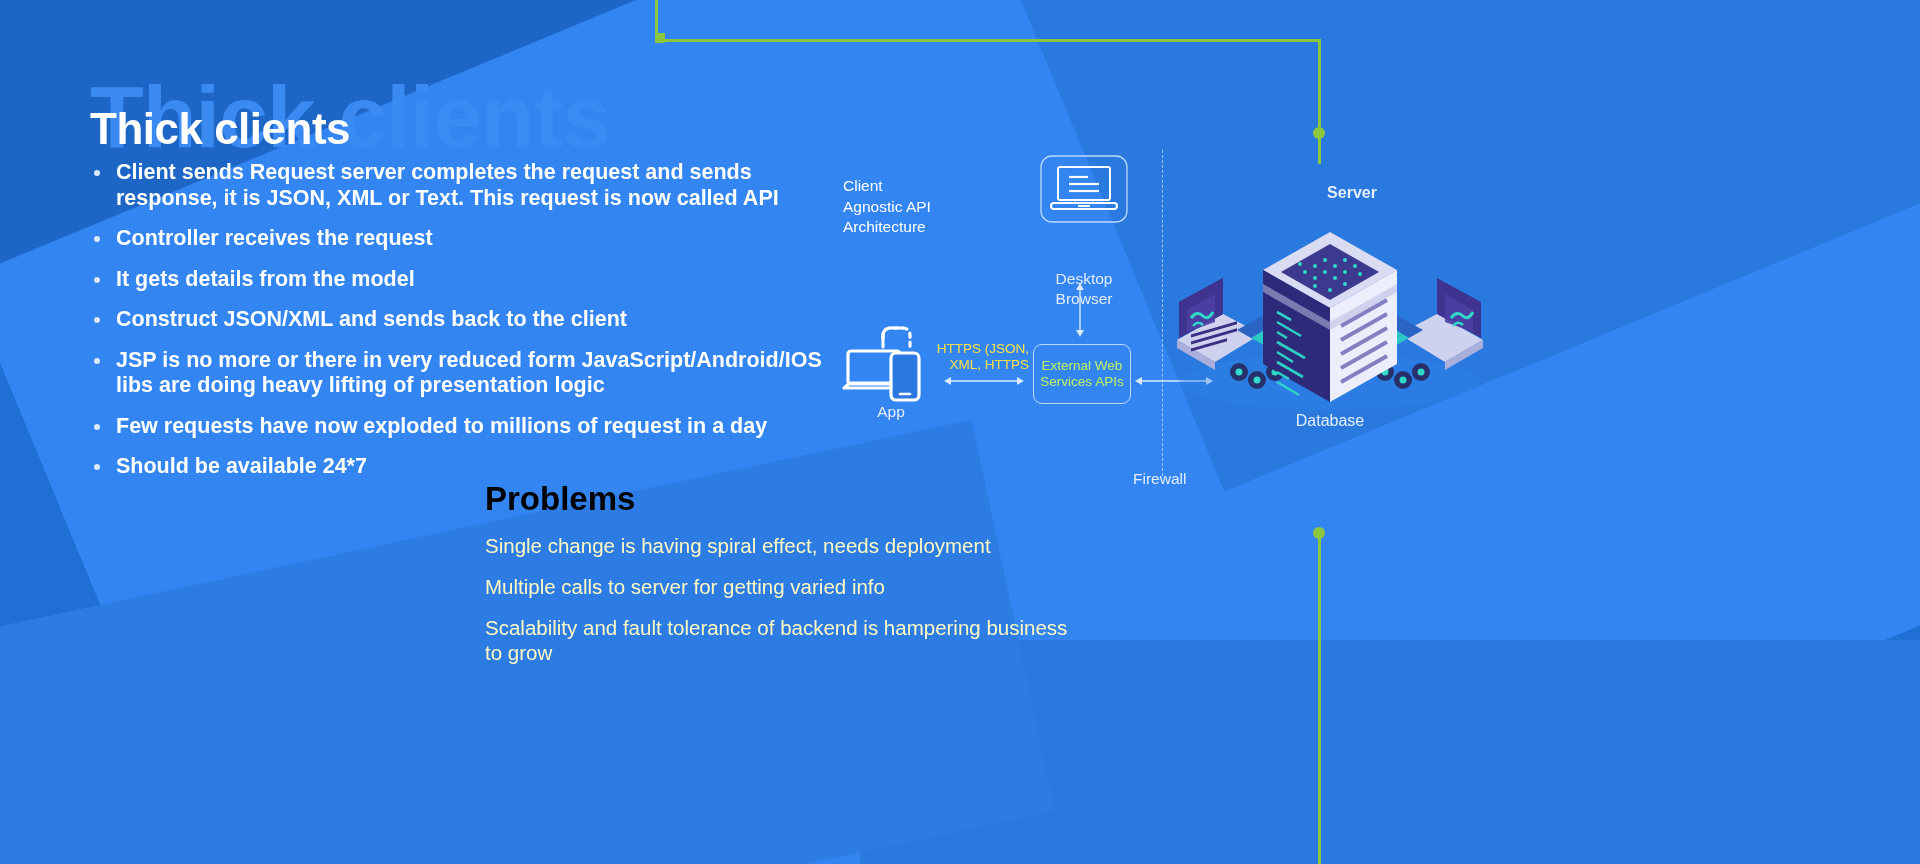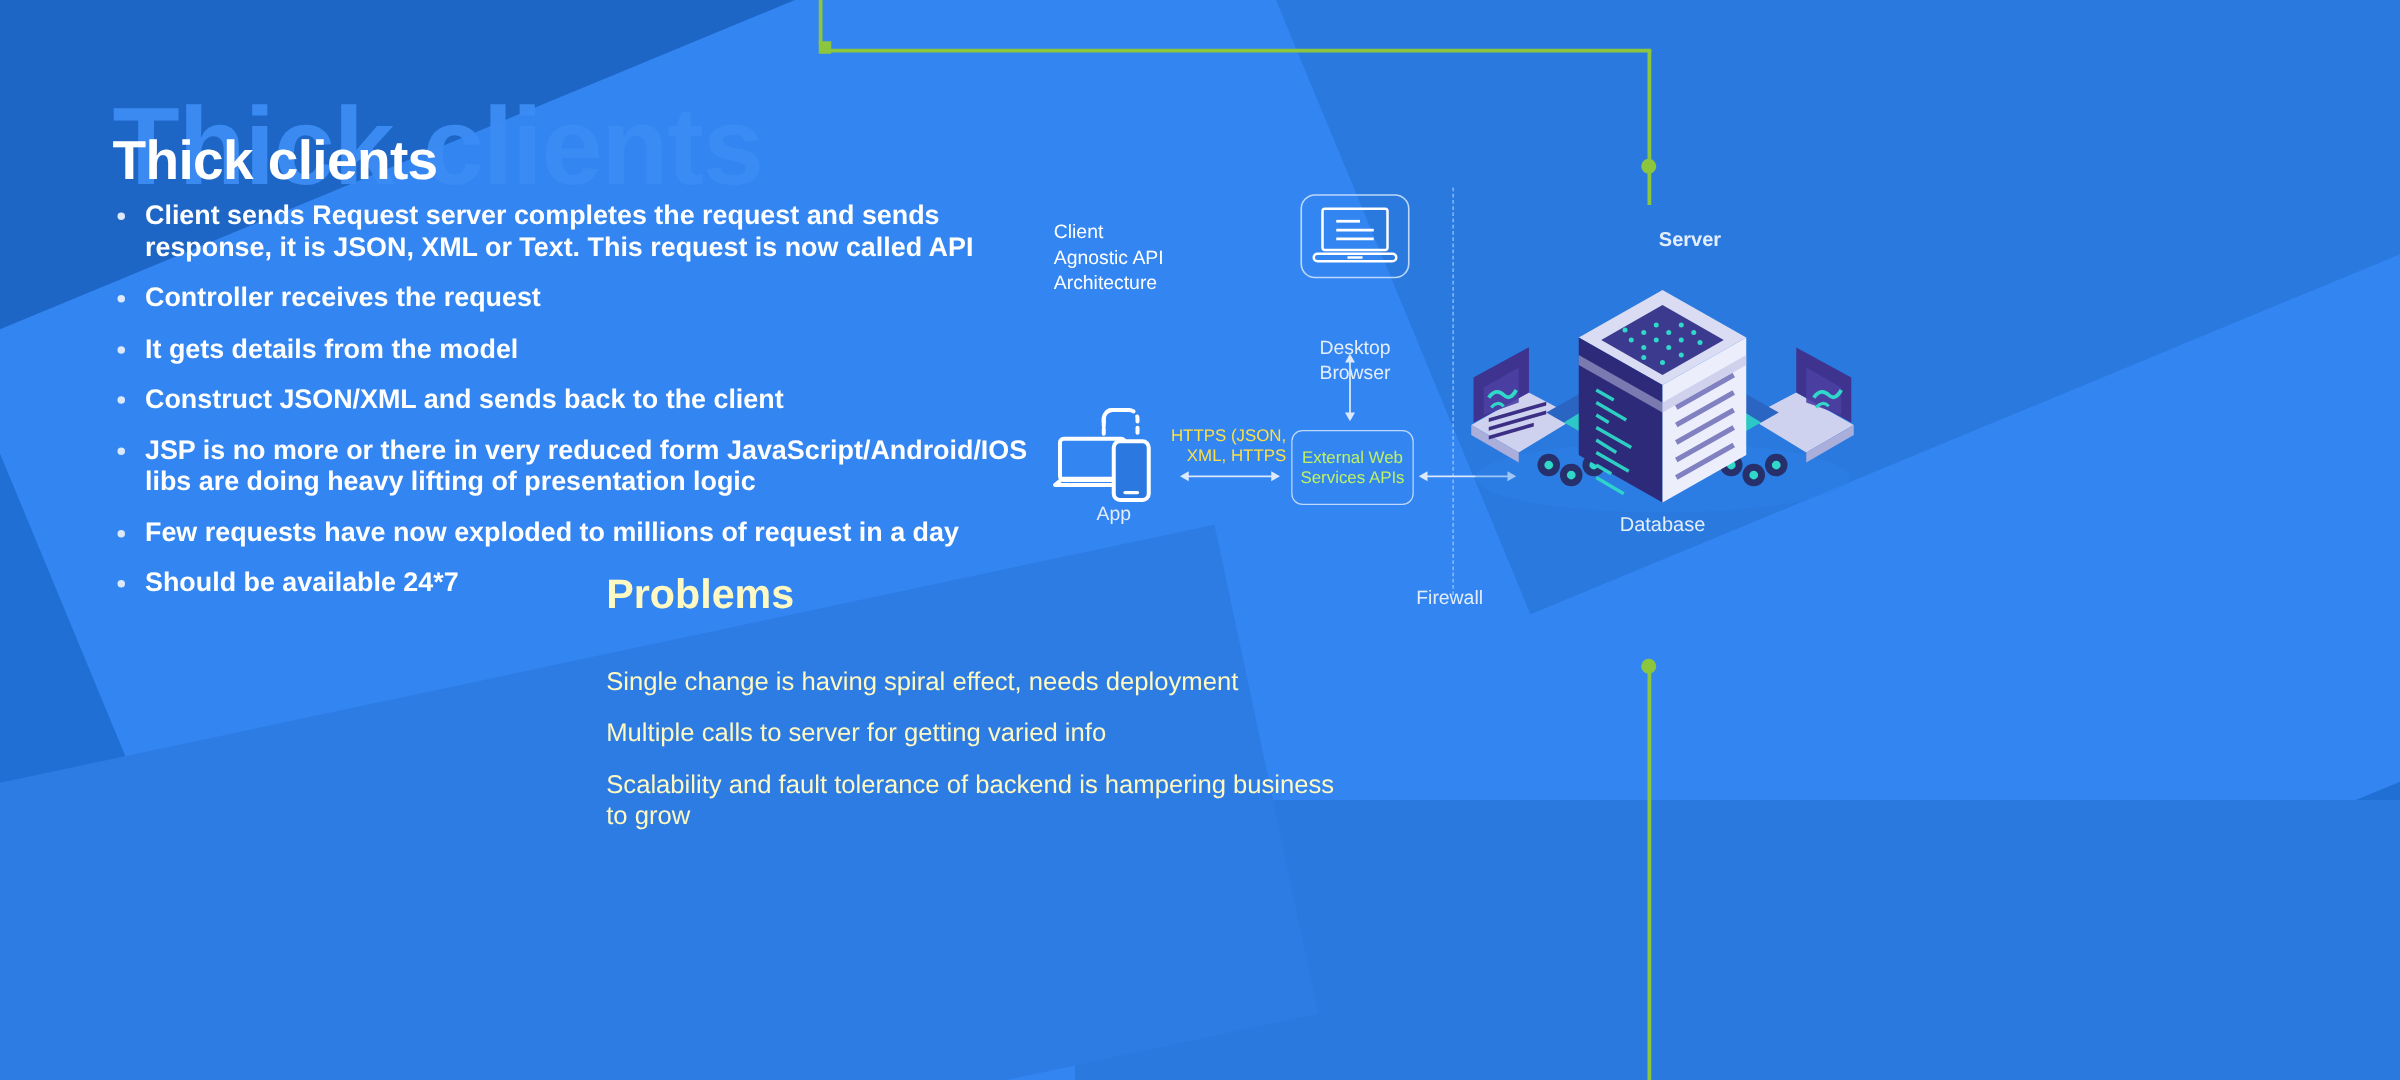--- a/index.html
+++ b/index.html
@@ -69,22 +69,22 @@
     color:#ffffff;font-size:21.5px;line-height:25.5px;
     margin-bottom:15px;font-weight:700;
   }
   .bullets li::before{
     content:"";position:absolute;left:4px;top:10px;
     width:6px;height:6px;border-radius:50%;background:#dce9fb;
   }
 
   
   .problems-head{
-    position:absolute;left:485px;top:456px;
-    font-size:33px;font-weight:bold;color:#fef9c3;
+    position:absolute;left:485px;top:480px;
+    font-size:33px;font-weight:bold;color:#000000;
   }
   .problems-list{
     position:absolute;left:485px;top:533px;width:600px;
     list-style:none;margin:0;padding:0;
   }
   .problems-list li{
     color:#fef9c3;font-size:20.5px;line-height:25px;margin-bottom:16px;
   }
 
   

